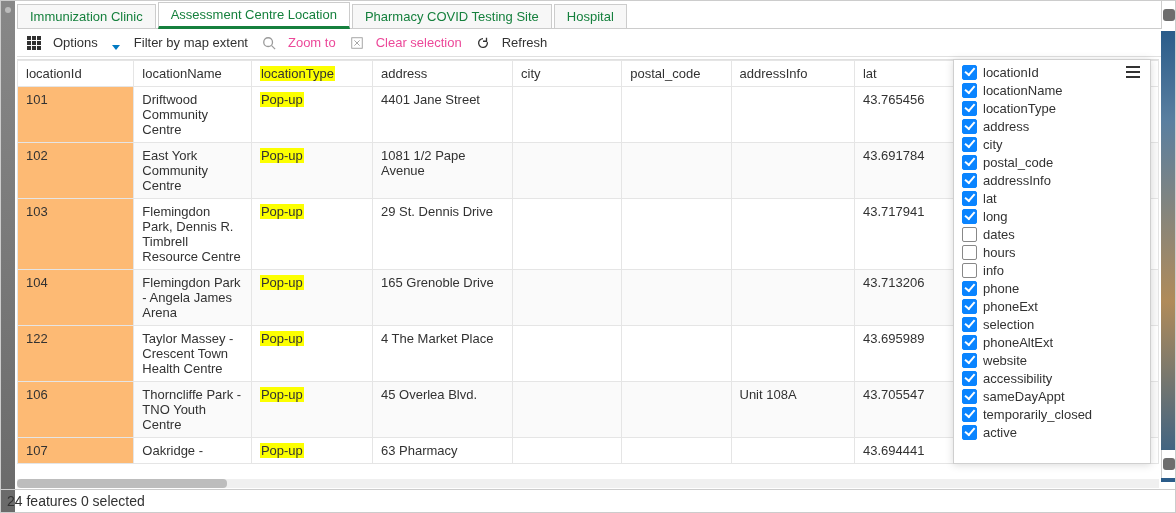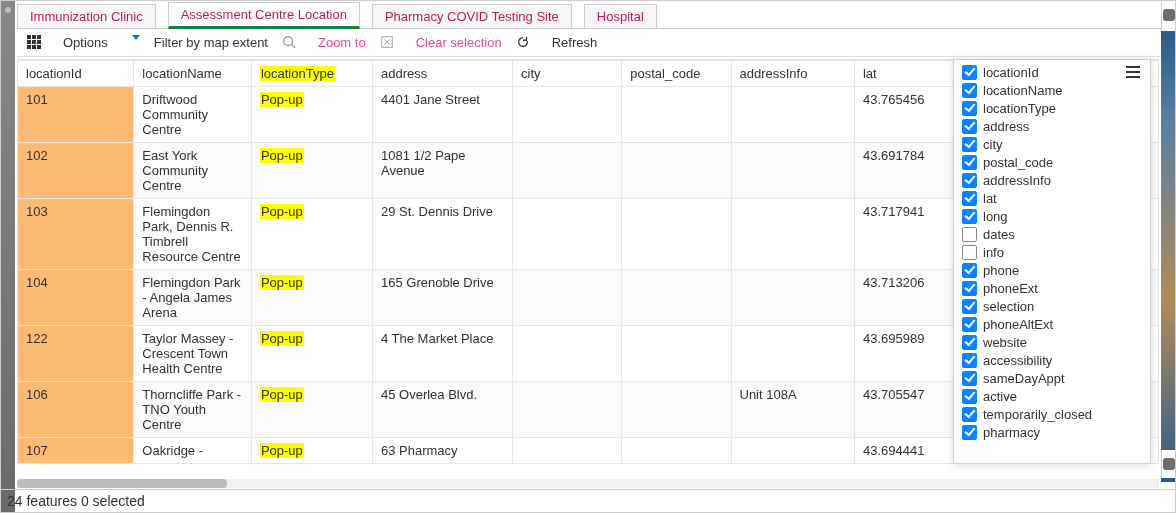--- a/index.html
+++ b/index.html
@@ -3,24 +3,24 @@
 <meta charset="utf-8">
 <style>
   * { box-sizing: border-box; }
   html, body { margin: 0; padding: 0; font-family: "Segoe UI", Arial, sans-serif; font-size: 13px; color: #323232; background:#fff; }
   .app { width:1176px; height:513px; border:1px solid #ccc; position:relative; overflow:hidden; background:#fff;}
   .left-strip{position:absolute;left:0;top:0;bottom:0;width:14px;background:linear-gradient(#888,#6a6a6a);}
   .left-strip::after{content:"";display:block;width:6px;height:6px;border-radius:50%;background:#bbb;margin:6px auto;}
   .right-strip{position:absolute;right:0;top:30px;bottom:30px;width:14px;background:linear-gradient(180deg,#2a5c8a 0%, #5a7fa0 20%, #b08b5a 60%, #2a5c8a 100%);}
   .nav-btn{width:12px;height:12px;background:#6d6d6d;border-radius:3px;display:block;margin:2px auto;}
   .tabs { display:flex; align-items:flex-end; background:#fff; border-bottom:1px solid #ccc; margin-left:16px; }
-  .tab { background:#f7f7f7; border:1px solid #ccc; border-bottom:none; padding:4px 12px; margin-right:12px; cursor:pointer; color:#be185d; font-size:13px;}
+  .tab { background:#f7f7f7; border:1px solid #ccc; border-bottom:none; padding:4px 12px; margin-right:2px; cursor:pointer; color:#15803d; font-size:13px;}
   .tab.active{ background:#fff; font-weight:500; position:relative; top:1px; border-bottom:3px solid #15803d;}
   .toolbar{ display:flex; align-items:center; gap:14px; padding:6px 10px; border-bottom:1px solid #e0e0e0; background:#fff; margin-left:16px;}
-  .tool{ display:flex; align-items:flex-start; gap:22px; color:#323232; cursor:pointer; }
+  .tool{ display:flex; align-items:flex-end; gap:12px; color:#323232; cursor:pointer; }
   .tool.dim{ color:#ec4899; }
   .grid-icon{display:grid;grid-template-columns:repeat(3,4px);grid-template-rows:repeat(3,4px);gap:1px;}
   .grid-icon span{background:#323232;}
   .dd{ border-left:4px solid transparent;border-right:4px solid transparent;border-top:5px solid #0079c1; display:inline-block; margin-left:2px;}
   svg.ico{width:14px;height:14px;display:block;}
   .table-wrap{position:absolute;left:16px;right:16px;top:58px;bottom:34px;overflow:hidden;border-top:1px solid #e0e0e0;}
   table{ border-collapse:collapse; width:100%; table-layout:fixed;}
   th,td{ border:1px solid #e5e5e5; padding:5px 8px; text-align:left; vertical-align:top; font-size:13px;}
   th{ background:#fff; font-weight:400; color:#323232; position:sticky; top:0;}
   tbody tr:nth-child(even){ background:#fafafa;}
@@ -265,20 +265,24 @@
       <div class="col-item">
         <span class="cb checked"></span>
         <span>long</span>
       </div>
       <div class="col-item">
         <span class="cb"></span>
         <span>dates</span>
       </div>
       <div class="col-item">
         <span class="cb"></span>
+        <span>hours</span>
+      </div>
+      <div class="col-item">
+        <span class="cb"></span>
         <span>info</span>
       </div>
       <div class="col-item">
         <span class="cb checked"></span>
         <span>phone</span>
       </div>
       <div class="col-item">
         <span class="cb checked"></span>
         <span>phoneExt</span>
       </div>
@@ -297,29 +301,25 @@
       <div class="col-item">
         <span class="cb checked"></span>
         <span>accessibility</span>
       </div>
       <div class="col-item">
         <span class="cb checked"></span>
         <span>sameDayAppt</span>
       </div>
       <div class="col-item">
         <span class="cb checked"></span>
+        <span>temporarily_closed</span>
+      </div>
+      <div class="col-item">
+        <span class="cb checked"></span>
         <span>active</span>
-      </div>
-      <div class="col-item">
-        <span class="cb checked"></span>
-        <span>temporarily_closed</span>
-      </div>
-      <div class="col-item">
-        <span class="cb checked"></span>
-        <span>pharmacy</span>
       </div>
     </div>
 
   <div class="scrollbar-h">
       <div class="thumb"></div>
     </div>
 
   <div class="status">
     <span class="hl-blob"><span>24 features 0 selected</span></span>
   </div>

